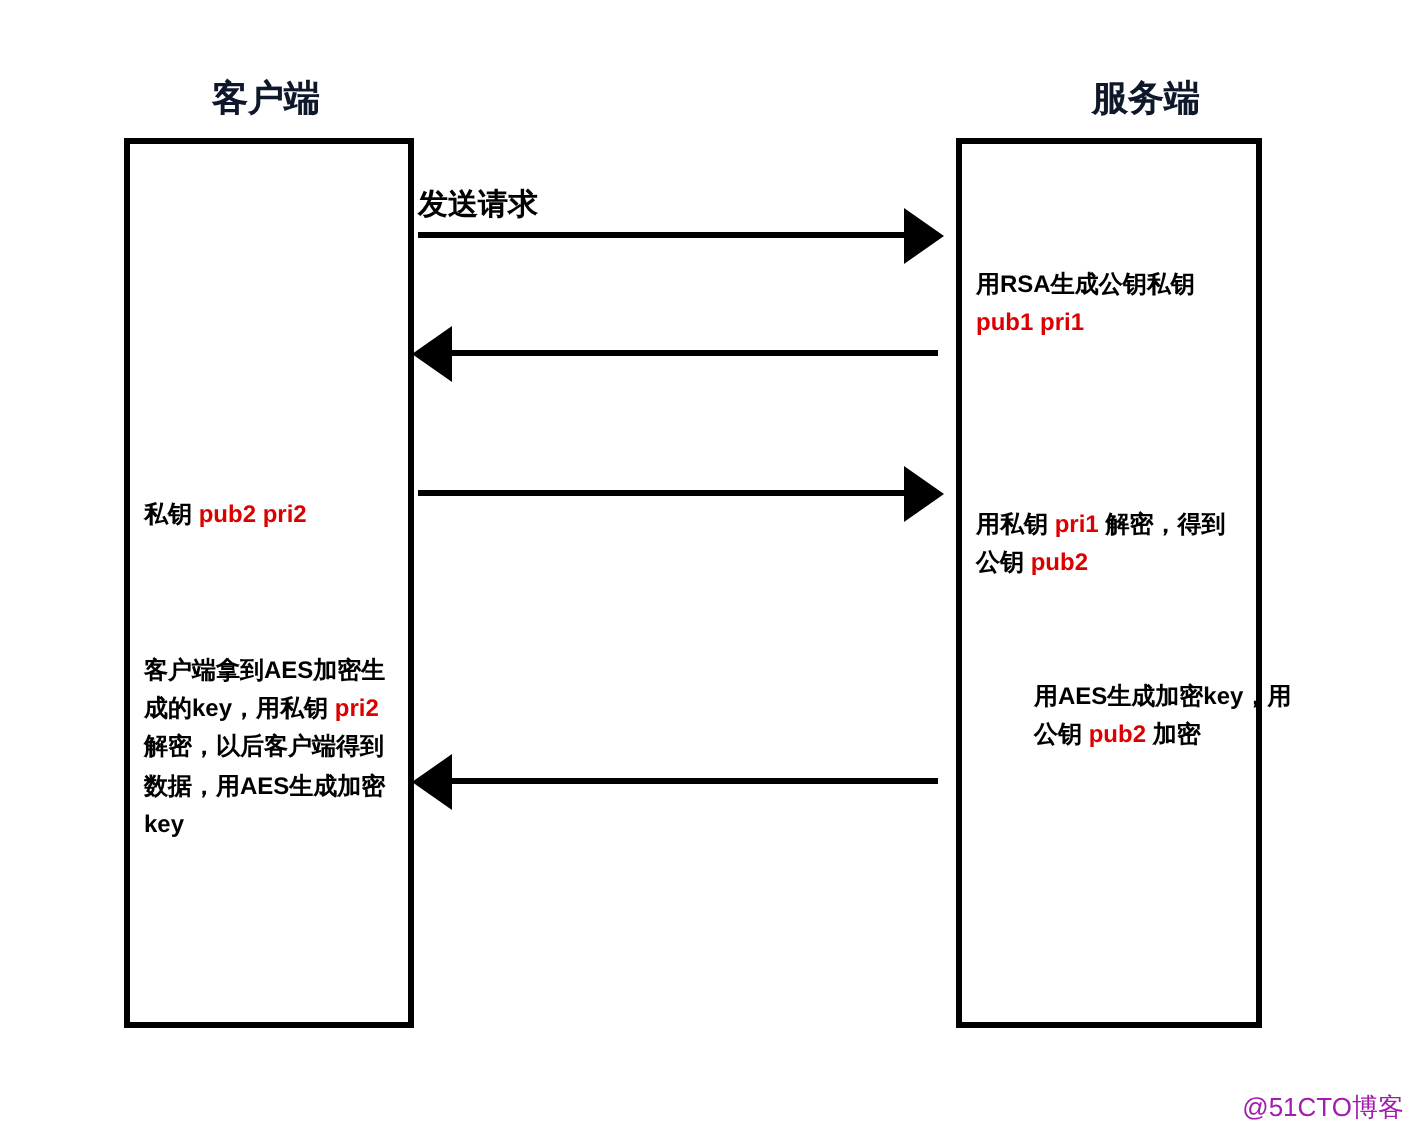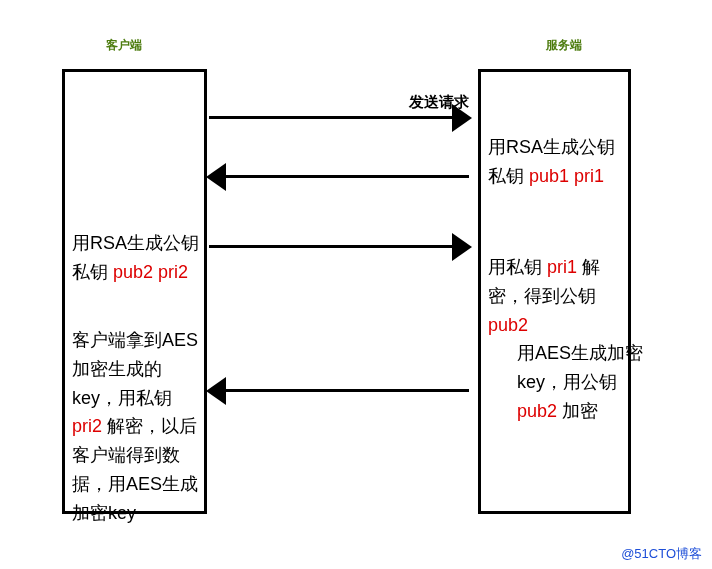--- a/index.html
+++ b/index.html
@@ -6,43 +6,43 @@
     body {
       width: 712px;
       height: 569px;
       background: #fff;
       font-family: "Microsoft YaHei", SimHei, sans-serif;
       position: relative;
     }
     .heading {
       position: absolute;
       font-weight: bold;
-      font-size: 12px;
-      color: #4d7c0f;
+      font-size: 18px;
+      color: #0f172a;
     }
     .box {
       position: absolute;
       border: 3px solid #000;
       background: #fff;
     }
     .text-block {
       position: absolute;
-      font-weight: normal;
-      font-size: 18px;
+      font-weight: bold;
+      font-size: 12px;
       line-height: 1.6;
       color: #000;
     }
     .hl { color: #d00; }
     .arrow-container {
       position: absolute;
       left: 209px;
       width: 260px;
     }
     .arrow-label {
-      text-align: right;
+      text-align: left;
       font-weight: bold;
       font-size: 15px;
       margin-bottom: 4px;
       white-space: nowrap;
     }
     .arrow {
       position: relative;
       height: 3px;
       background: #000;
       width: 100%;
@@ -62,36 +62,36 @@
       left: -3px;
       top: -12px;
       border-right: 20px solid #000;
       border-top: 14px solid transparent;
       border-bottom: 14px solid transparent;
     }
     .watermark {
       position: absolute;
       right: 10px;
       bottom: 6px;
-      color: #1d4ed8;
+      color: #a21caf;
       font-size: 13px;
     }
   </style>
 </head>
 <body>
 
 <div class="heading" style="left:106px; top:37px;">客户端</div>
 <div class="heading" style="left:546px; top:37px;">服务端</div>
 
 <div class="box" style="left:62px; top:69px; width:145px; height:445px;"></div>
 
 <div class="box" style="left:478px; top:69px; width:153px; height:445px;"></div>
 
 <div class="text-block" style="left:72px; top:229px; width:130px;">
-  <span>用RSA生成公钥</span><br>
+  <br>
   <span>私钥 </span><span class="hl">pub2 pri2</span>
 </div>
 
 <div class="text-block" style="left:72px; top:326px; width:130px;">
   <span>客户端拿到AES加密生成的key，用私钥 </span><span class="hl">pri2</span><span> 解密，以后客户端得到数据，用AES生成加密key</span>
 </div>
 
 <div class="text-block" style="left:488px; top:133px; width:135px;">
   <span>用RSA生成公钥私钥 </span><span class="hl">pub1 pri1</span>
 </div>

